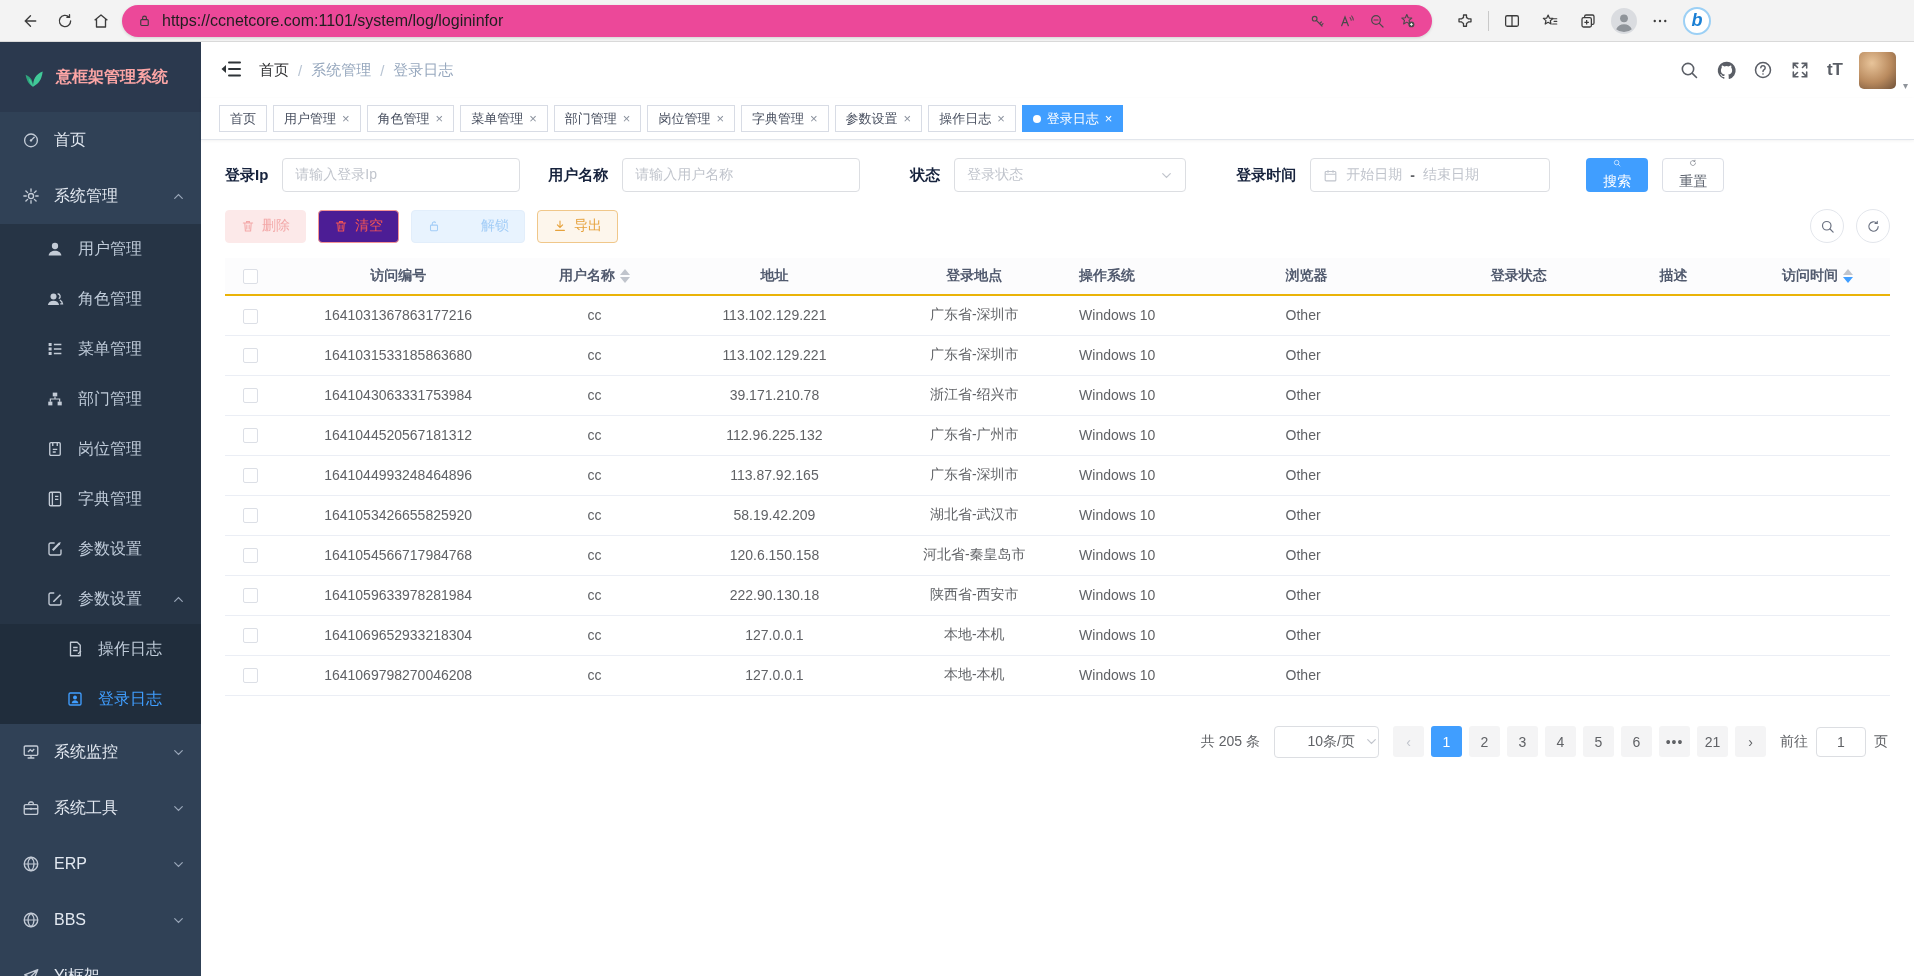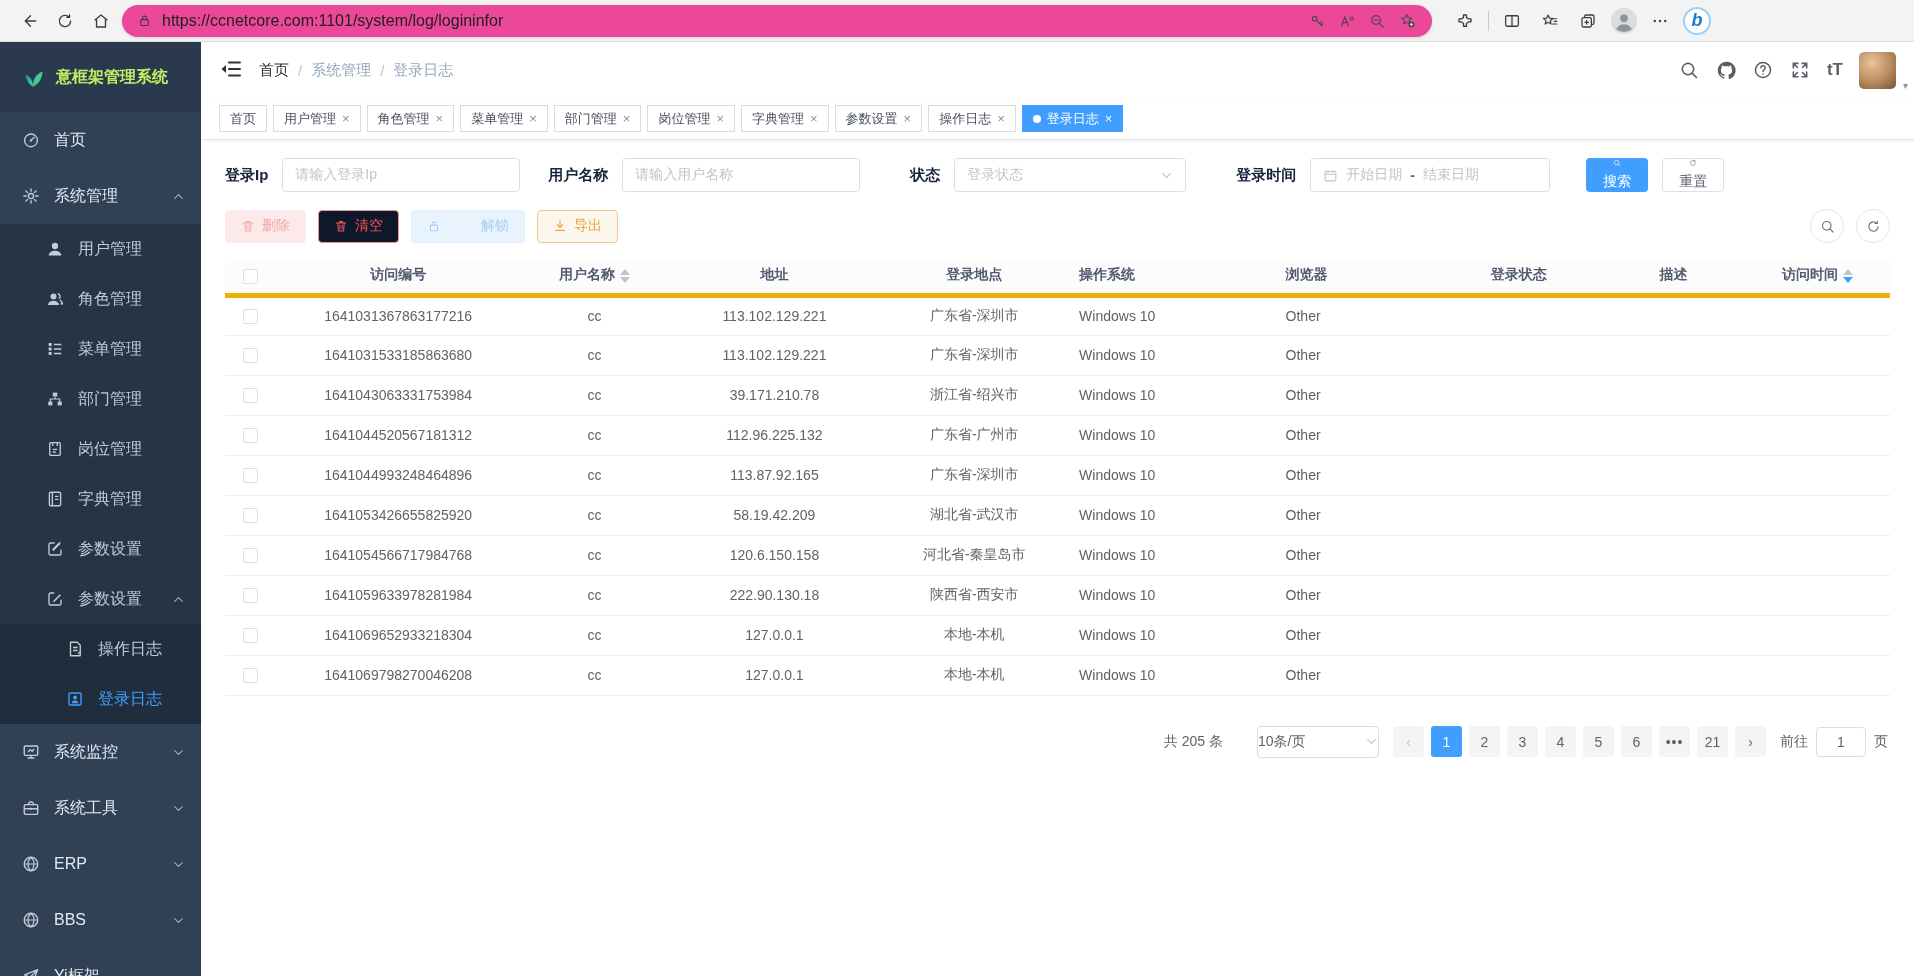--- a/index.html
+++ b/index.html
@@ -24,21 +24,21 @@
   .bing-badge { width:28px; height:28px; border-radius:50%; background:#fff;
     border:2px solid #9cd0f5; color:#1a7fd4; font-weight:bold; font-style:italic;
     font-size:18px; display:flex; align-items:center; justify-content:center; }
 
   
   .app { display:flex; height:934px; }
 
   
   .sidebar { width:201px; background:#304156; color:#bfcbd9; flex:0 0 auto; overflow:hidden; }
   .brand { height:70px; display:flex; align-items:center; gap:10px; padding-left:20px;
-    background:#2b394e; color:#bef264; font-weight:bold; font-size:16px; }
+    background:#2b394e; color:#fca5a5; font-weight:bold; font-size:16px; }
   .brand svg { width:26px; height:26px; }
   .nav-item { display:flex; align-items:center; cursor:pointer; font-size:16px; position:relative; }
   .nav-item .ico { width:18px; height:18px; margin-right:14px; flex:0 0 auto; color:#c3cbd6; }
   .nav-item .arrow { position:absolute; right:16px; width:13px; height:13px; color:#9aa7b9; }
   .lvl0 { height:56px; padding-left:22px; color:#e3e9f1; }
   .lvl1 { height:50px; padding-left:46px; background:#263445; color:#bfcbd9; }
   .lvl2 { height:50px; padding-left:66px; background:#202d3c; color:#bfcbd9; }
   .nav-item.active { color:#409eff; }
   .nav-item.active .ico { color:#409eff; }
 
@@ -83,48 +83,48 @@
     padding:0 16px; font-size:14px; cursor:pointer; border:1px solid transparent; white-space:nowrap;flex-direction:column; }
   .btn svg { width:14px; height:14px; }
   .btn-primary { background:#409eff; color:#fff; }
   .btn-default { background:#fff; border-color:#dcdfe6; color:#5f6570; }
 
   .toolbar-row { display:flex; align-items:center; gap:12px; margin-top:17px; }
   .btn-sm { height:33px; padding:0 15px; border-radius:4px; font-size:14px; display:flex;
     align-items:center; gap:7px; border:1px solid transparent; cursor:pointer; }
   .btn-sm svg { width:14px; height:14px; }
   .t-danger-dis { background:#fce9e9; border-color:#fce9e9; color:#f3a8a8; }
-  .t-danger { background:#0f172a; border-color:#f49595; color:#f25555; }
+  .t-danger { background:#4c1d95; border-color:#f49595; color:#f25555; }
   .t-primary-dis { background:#e8f3fe; border-color:#e2eefb; color:#a3cdf7;gap:40px; }
   .t-warning { background:#fdf6ec; border-color:#f0c78a; color:#e6a23c; }
   .toolbar-right { margin-left:auto; display:flex; gap:12px; }
   .circle-btn { width:34px; height:34px; border-radius:50%; border:1px solid #e3e6ec;
     background:#fff; display:flex; align-items:center; justify-content:center; color:#6a7180; cursor:pointer; }
   .circle-btn svg { width:15px; height:15px; }
 
   
   table { width:100%; border-collapse:collapse; table-layout:fixed; margin-top:15px; }
   th { font-size:14px; color:#515a6e; font-weight:bold; height:37px; background:#fcfcfd;
-    border-bottom:5px solid #eab308; text-align:center; }
+    border-bottom:2px solid #eab308; text-align:center; }
   td { font-size:14px; color:#606266; height:40px; border-bottom:1px solid #ebeef5; text-align:center; }
   th.al, td.al { text-align:left; padding-left:10px; }
   .chk { width:15px; height:15px; border:1px solid #dcdfe6; border-radius:2px; background:#fff;
     display:inline-block; vertical-align:middle; cursor:pointer; }
   .sort { display:inline-flex; flex-direction:column; gap:2px; margin-left:5px; vertical-align:middle; }
   .sort i { width:0; height:0; border-left:5px solid transparent; border-right:5px solid transparent; display:block; }
   .sort .up { border-bottom:6px solid #c0c4cc; }
   .sort .down { border-top:6px solid #c0c4cc; }
   .sort .down.on { border-top-color:#409eff; }
 
   
   .pagination { display:flex; align-items:center; justify-content:flex-end; gap:14px;
     margin-top:30px; font-size:14px; color:#606266; padding-right:2px; }
   .pg-total { white-space:nowrap; }
-  .pg-size { width:122px; height:32px; border:1px solid #dcdee2; border-radius:4px;
-    display:flex; align-items:center; justify-content:space-between; gap:10px; background:#fff; cursor:pointer;margin-left:20px; }
+  .pg-size { width:105px; height:32px; border:1px solid #dcdee2; border-radius:4px;
+    display:flex; align-items:center; justify-content:flex-end; gap:10px; background:#fff; cursor:pointer; }
   .pager { display:flex; gap:7px; align-items:center; }
   .pg-item { min-width:31px; height:31px; border-radius:3px; background:#f4f4f5; color:#606266;
     display:flex; align-items:center; justify-content:center; font-size:14px; cursor:pointer; padding:0 5px; }
   .pg-item.active { background:#409eff; color:#fff; }
   .pg-item.dis { color:#c0c4cc; }
   .pg-item.dots { letter-spacing:1px; }
   .pg-goto { display:flex; align-items:center; gap:8px; white-space:nowrap; }
   .pg-goto-input { width:50px; height:30px; border:1px solid #dcdee2; border-radius:4px;
     text-align:center; font-size:14px; color:#606266; background:#fff; }
   svg { display:block; }

